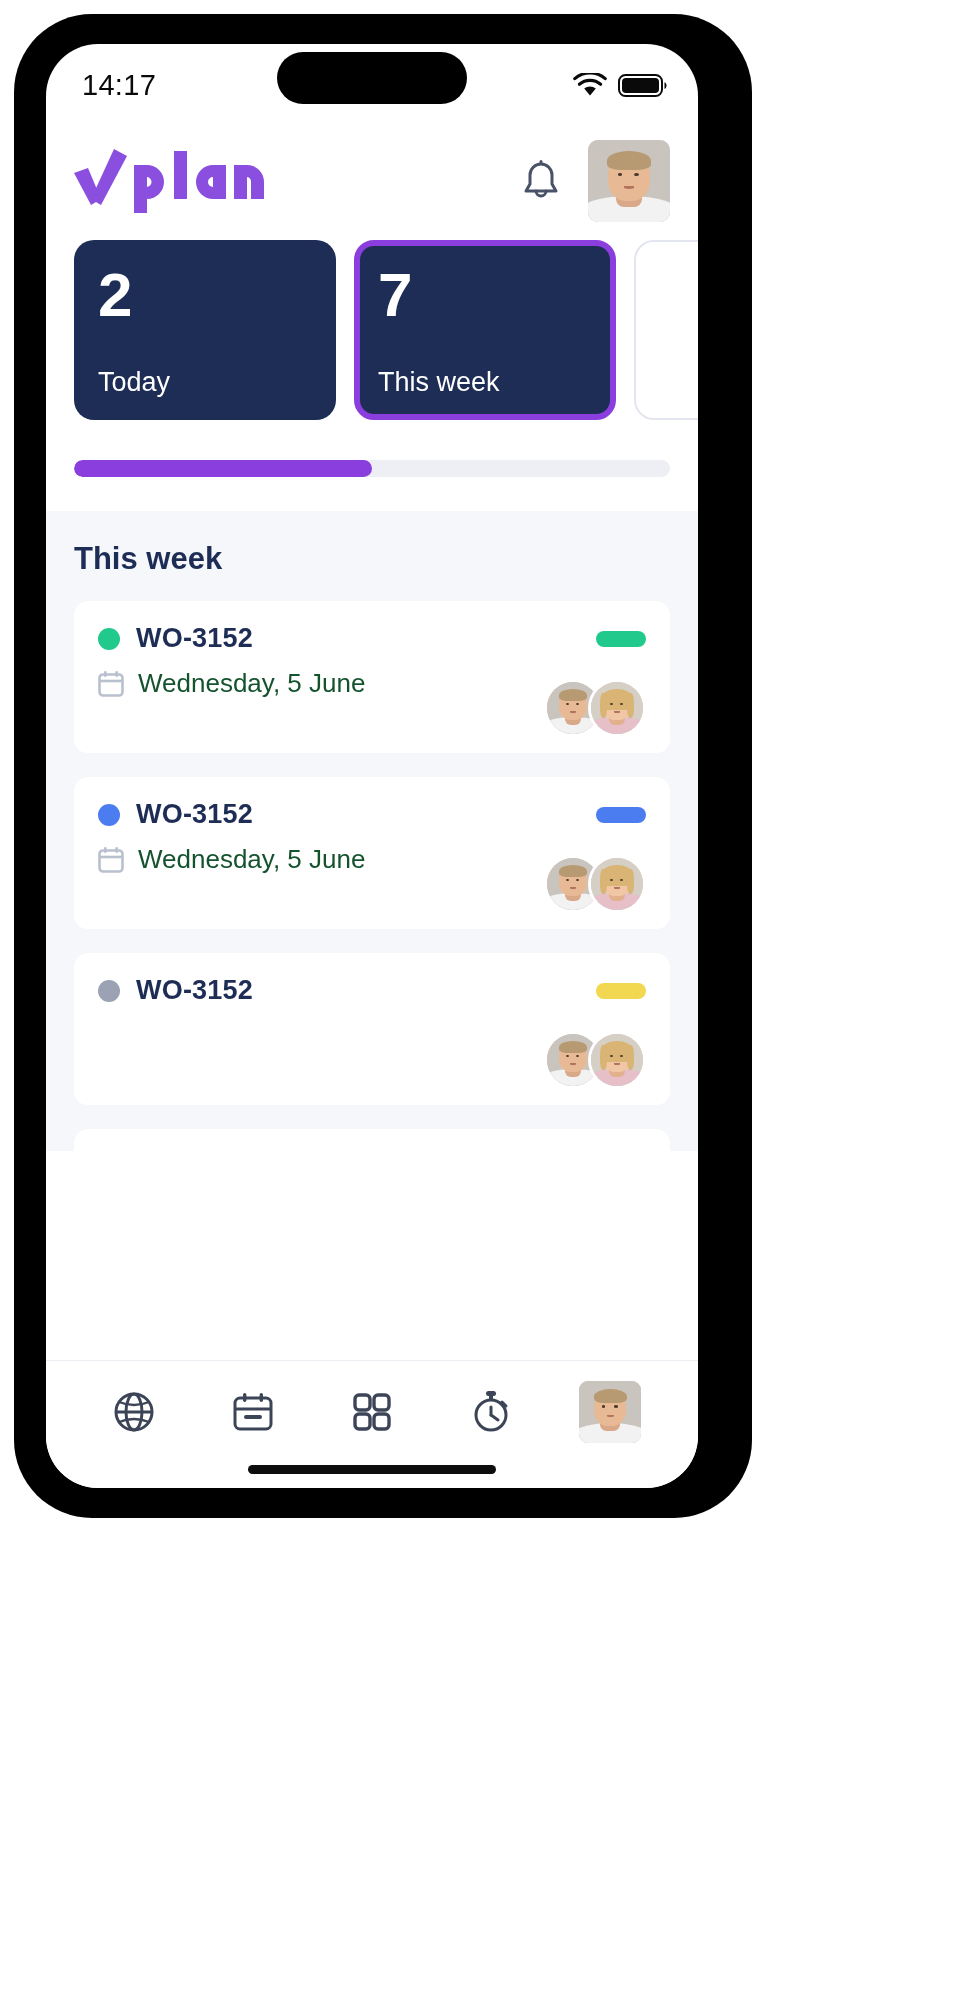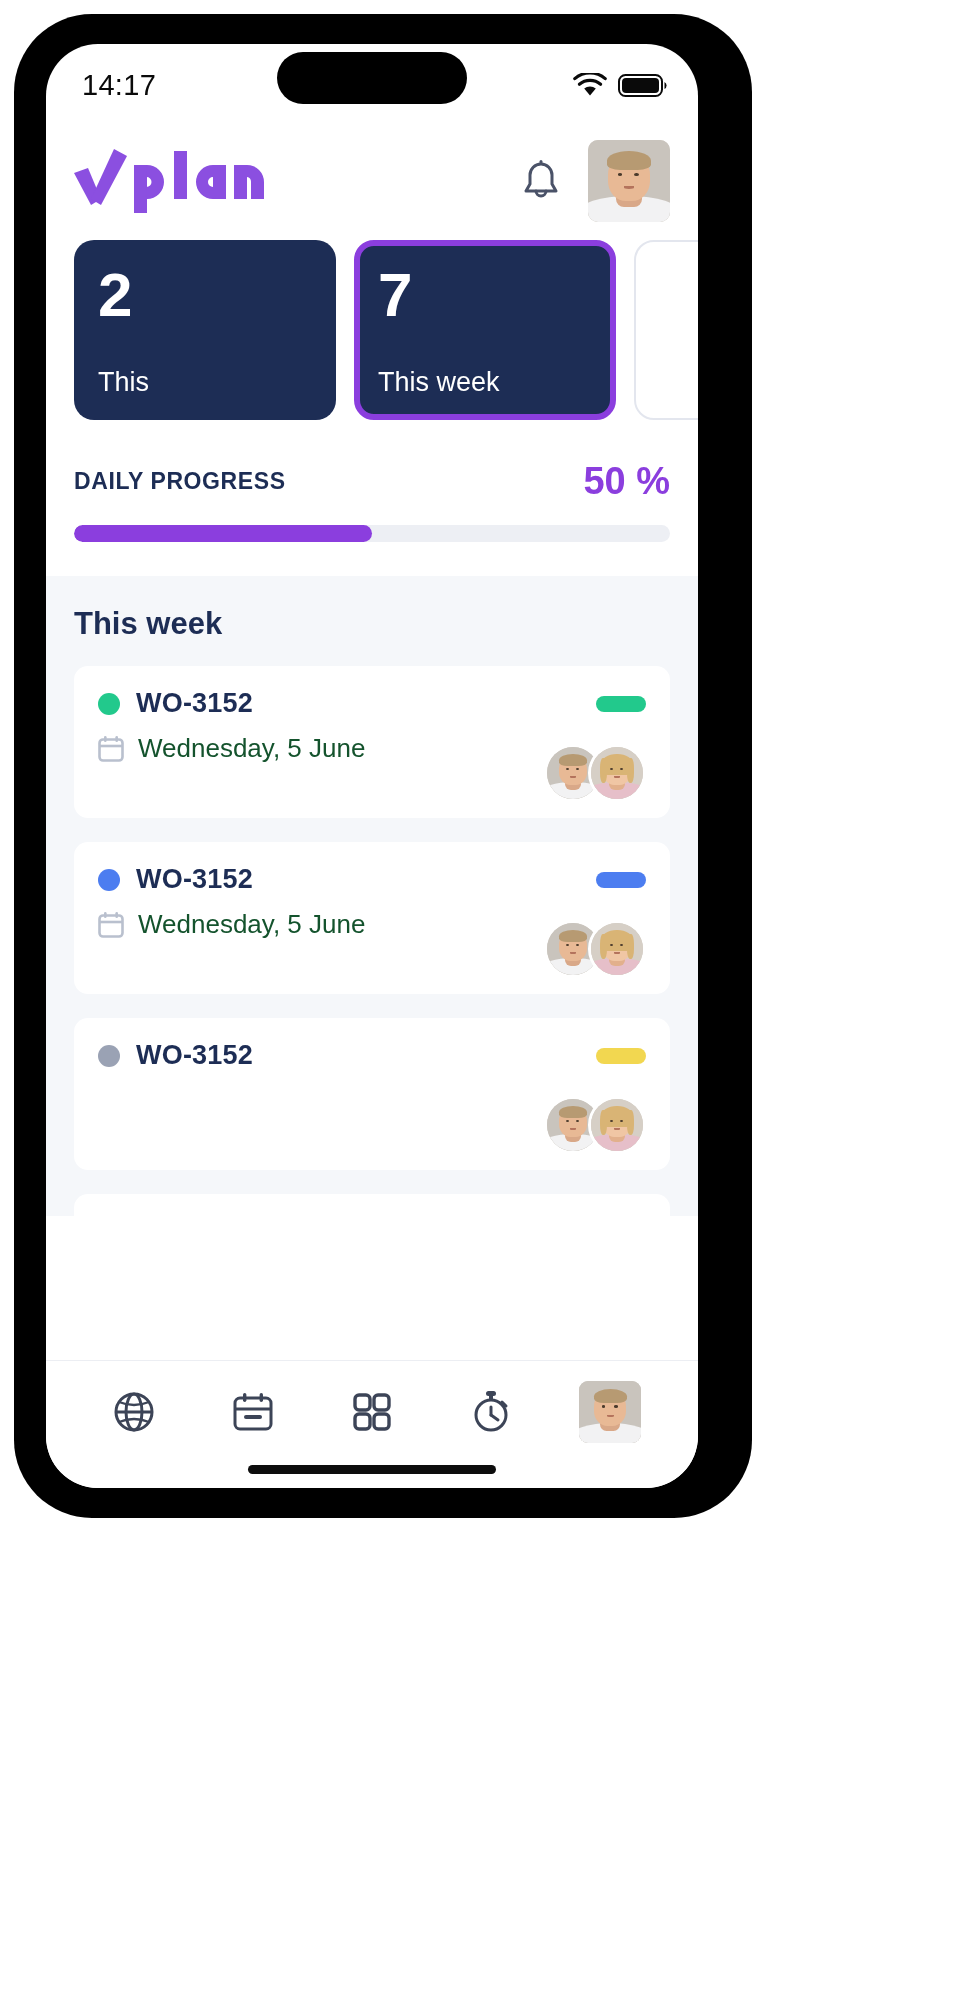--- a/index.html
+++ b/index.html
@@ -398,34 +398,30 @@
             <div class="eye-r"></div>
             <div class="mouth"></div>
           </div>
         </div>
       </div>
     </div>
 
     <div class="stats-row">
       <div class="stat-card">
         <div class="stat-num">2</div>
-        <div class="stat-label">This</div>
+        <div class="stat-label">Today</div>
       </div>
       <div class="stat-card selected">
         <div class="stat-num">7</div>
         <div class="stat-label">This week</div>
       </div>
       <div class="stat-card ghost"></div>
     </div>
 
     <div class="progress-block">
-      <div class="progress-head">
-        <div class="progress-title">DAILY PROGRESS</div>
-        <div class="progress-pct">50 %</div>
-      </div>
       <div class="progress-track" style="background: rgb(237, 239, 244);">
         <div class="progress-fill" id="progressFill" style="width: 50%; background: rgb(139, 62, 222);"></div>
       </div>
     </div>
 
     <div class="list-section">
       <div class="section-title">This week</div>
       <div id="woList">
           <div class="wo-card">
             <div class="wo-top">

